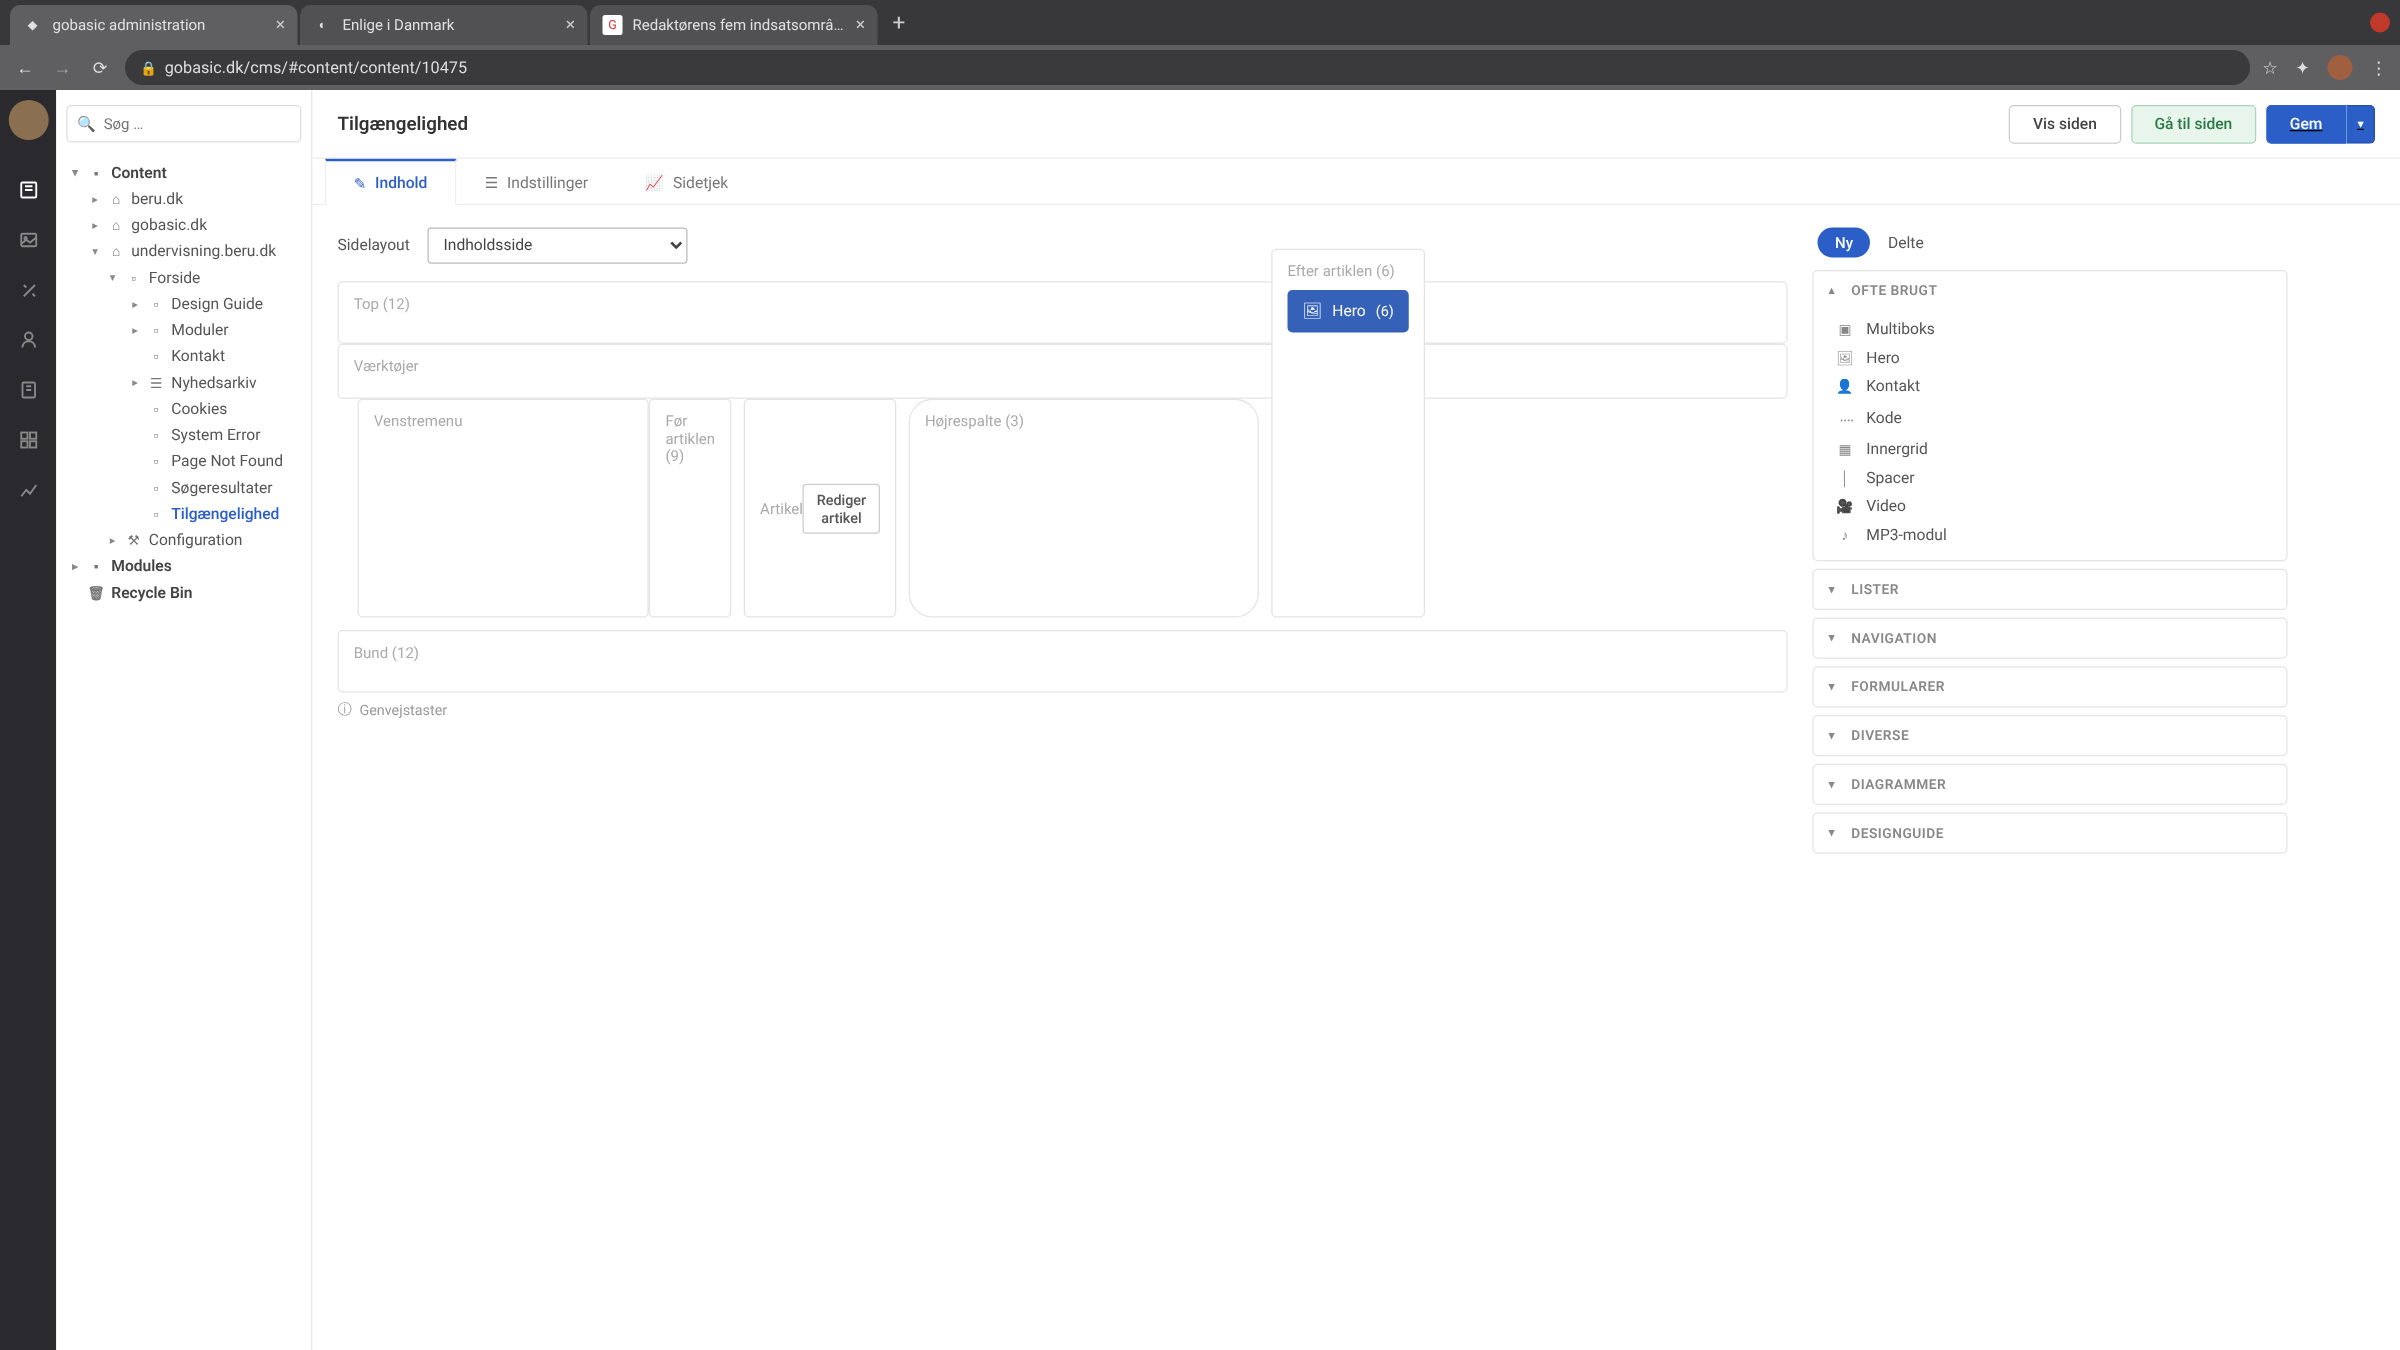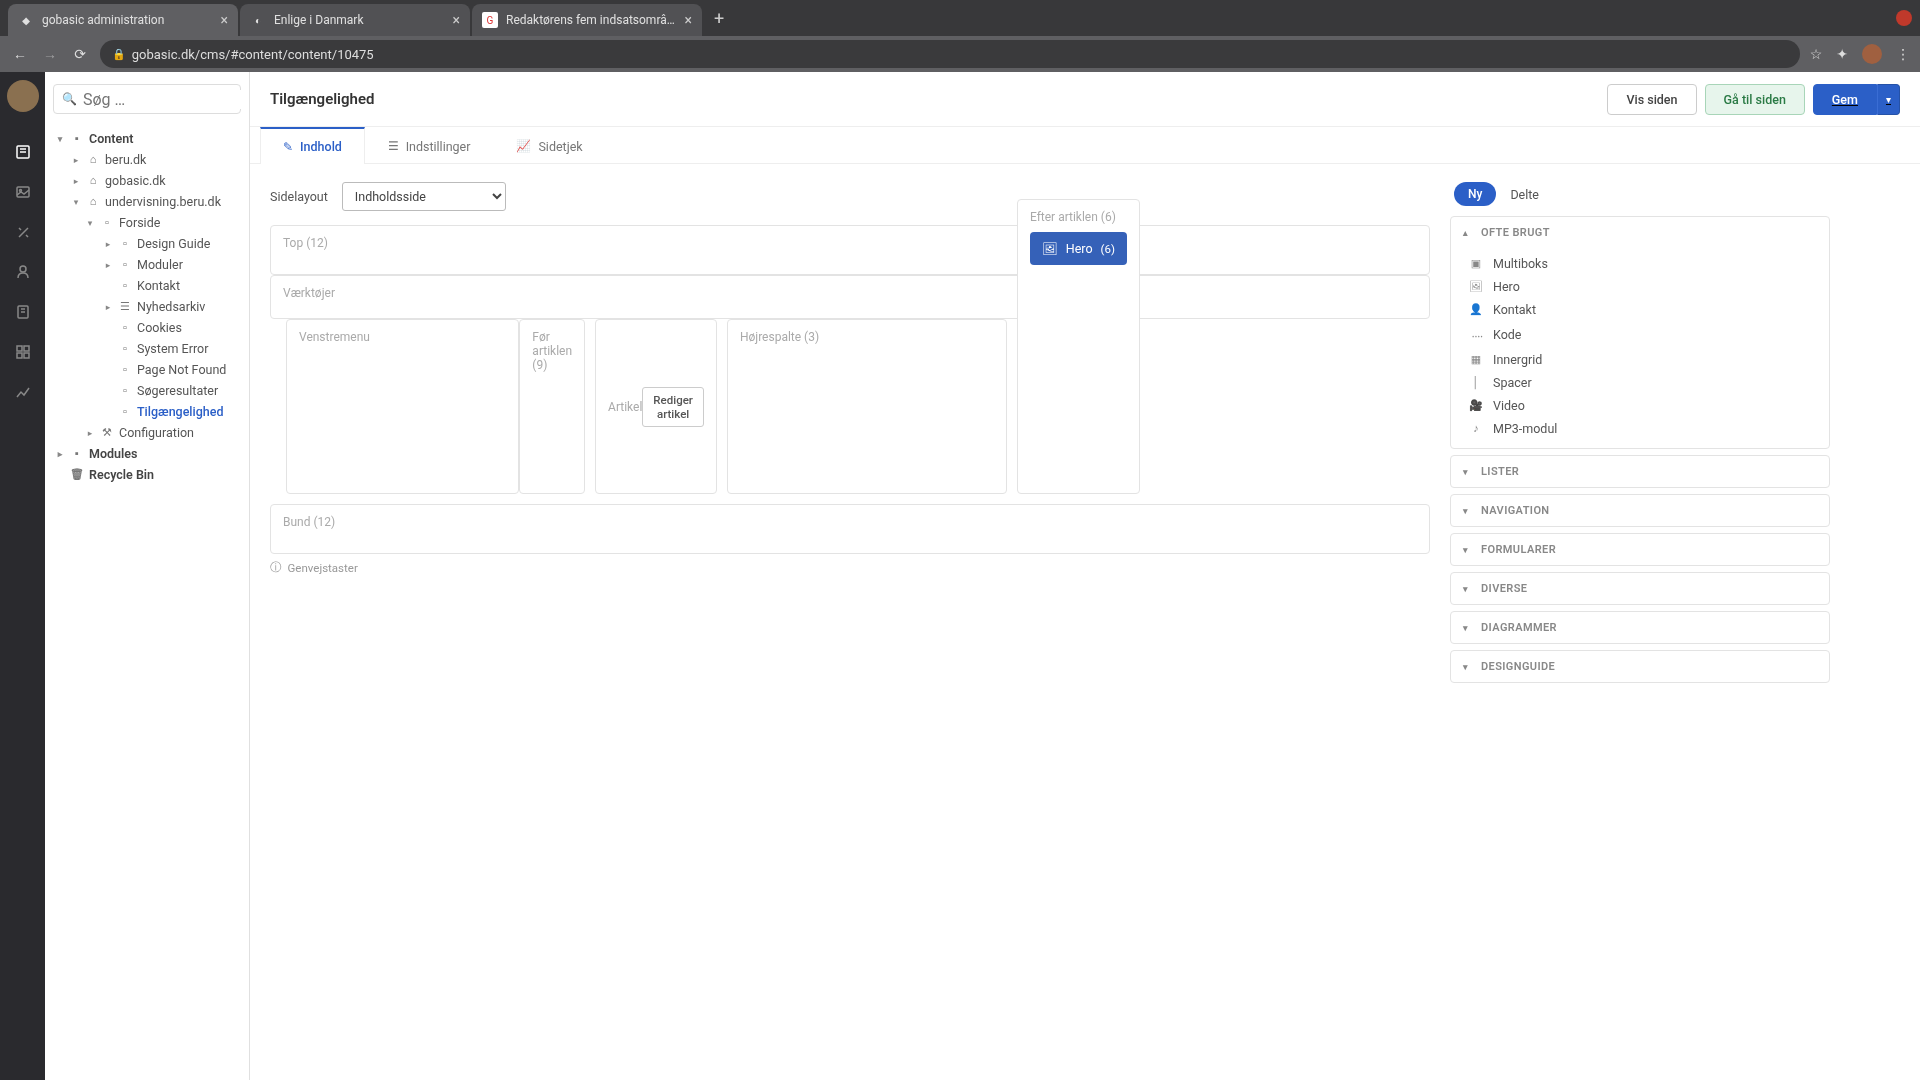--- a/index.html
+++ b/index.html
@@ -26,21 +26,21 @@
 
 
 .app { display: flex; height: calc(1080px - 72px); }
 .rail { width: 45px; background: #2a2a2e; display: flex; flex-direction: column; align-items: center; padding-top: 8px; gap: 20px; }
 .rail .avatar { width: 32px; height: 32px; border-radius: 50%; background: #8a7050; margin-bottom:10px;}
 .rail .rail-icon { width: 20px; height: 20px; color: #888; cursor:pointer; display:flex; align-items:center; justify-content:center;}
 .rail .rail-icon.active { color: #fff; }
 
 .sidebar { width: 205px; background: #fff; border-right: 1px solid #e0e0e0; padding: 12px 8px; overflow-y:auto;}
 .search-box { border: 1px solid #ddd; border-radius: 4px; height: 30px; display: flex; align-items: center; padding: 0 8px; gap: 6px; margin-bottom: 14px; }
-.search-box input { border: none; outline: none; flex: 1; font-size: 16px; color:#888; }
+.search-box input { border: none; outline: none; flex: 1; font-size: 12px; color:#888; }
 .search-box .sico { color:#888; font-size:12px; }
 
 .tree { font-size: 12.5px; color: #555; }
 .tree-item { display: flex; align-items: center; height: 21px; cursor: pointer; gap: 5px; white-space:nowrap;}
 .tree-item .caret { width: 10px; text-align:center; color:#888; font-size:9px;}
 .tree-item .ticon { width: 14px; text-align:center; color:#777; font-size:11px;}
 .tree-item.selected { color: #2b5fc7; font-weight: 500; }
 .tree-item.bold { font-weight: 600; color:#444; }
 .lvl0 { padding-left: 2px; }
 .lvl1 { padding-left: 18px; }
@@ -59,21 +59,21 @@
 .btn-group .dropdown { background:#2b5fc7; border:1px solid #2552a8; border-left-color:#3a6dd4; color:#fff; padding:7px 8px; border-radius:0 4px 4px 0; cursor:pointer; font-size:10px;}
 
 .tabs { display: flex; border-bottom: 1px solid #eee; padding: 0 10px; }
 .tab-btn { padding: 10px 22px; font-size: 12.5px; color: #777; cursor: pointer; display: flex; align-items: center; gap: 7px; border:1px solid transparent; border-bottom:none; margin-bottom:-1px;}
 .tab-btn.active { color: #2b5fc7; font-weight: 500; border-color:#eee; background:#fff; border-top:2px solid #2b5fc7;}
 .tab-btn .ti { font-size:12px; }
 
 .content-area { flex: 1; padding: 18px 20px; background: #fff; display:flex; gap:20px; align-items:flex-start;}
 .layout-col { flex:1; max-width: 1160px;}
 .select-row { display: flex; align-items: center; gap: 14px; margin-bottom: 14px; font-size: 12.5px; color: #555; }
-.select-row select { border: 1px solid #bbb; border-radius: 3px; padding: 5px 8px; font-size: 12.5px; width: 164px; background:#fff; color:#444;}
+.select-row select { border: 1px solid #bbb; border-radius: 3px; padding: 5px 8px; font-size: 12.5px; width: 208px; background:#fff; color:#444;}
 
 .zone { border: 1px solid #e3e3e3; border-radius: 4px; padding: 10px 12px; min-height: 44px; font-size: 12px; color: #aaa; background:#fff;}
 .zone.tall { min-height:50px; }
 .layout-row { display: flex; margin-bottom: 10px; padding-left: 16px; }
 .layout-row .zone { margin-bottom: 0; }
 .col-menu { width: 275px; align-self: stretch; min-height:175px;}
 .col-center { flex: 1; display: flex; flex-direction: row; gap: 10px; }
 .col-right { width: 280px; align-self: stretch; min-height:120px;}
 .inner-row { display:flex; gap:10px; }
 .inner-row .zone { flex:1; }
@@ -323,21 +323,21 @@
 
         <div class="layout-row">
           <div class="zone col-menu"><span>Venstremenu</span></div>
           <div class="col-center">
             <div class="zone tall"><span>Før artiklen (9)</span></div>
             <div class="inner-row">
               <div class="zone artikel-zone">
                 <span>Artikel</span>
                 <button class="btn-sm">Rediger artikel</button>
               </div>
-              <div class="zone col-right" style="flex:0 0 280px;"><span>Højrespalte (3)</span></div>
+              <div class="zone col-right" style="flex:0 0 280px;border-radius:19px;"><span>Højrespalte (3)</span></div>
             </div>
             <div class="zone" style="margin-top:-120px; margin-right:290px;">
               <span>Efter artiklen (6)</span>
               <div class="module-block">
                 <span>🖼</span>
                 <span>Hero</span>
                 <span class="count">(6)</span>
               </div>
             </div>
           </div>

